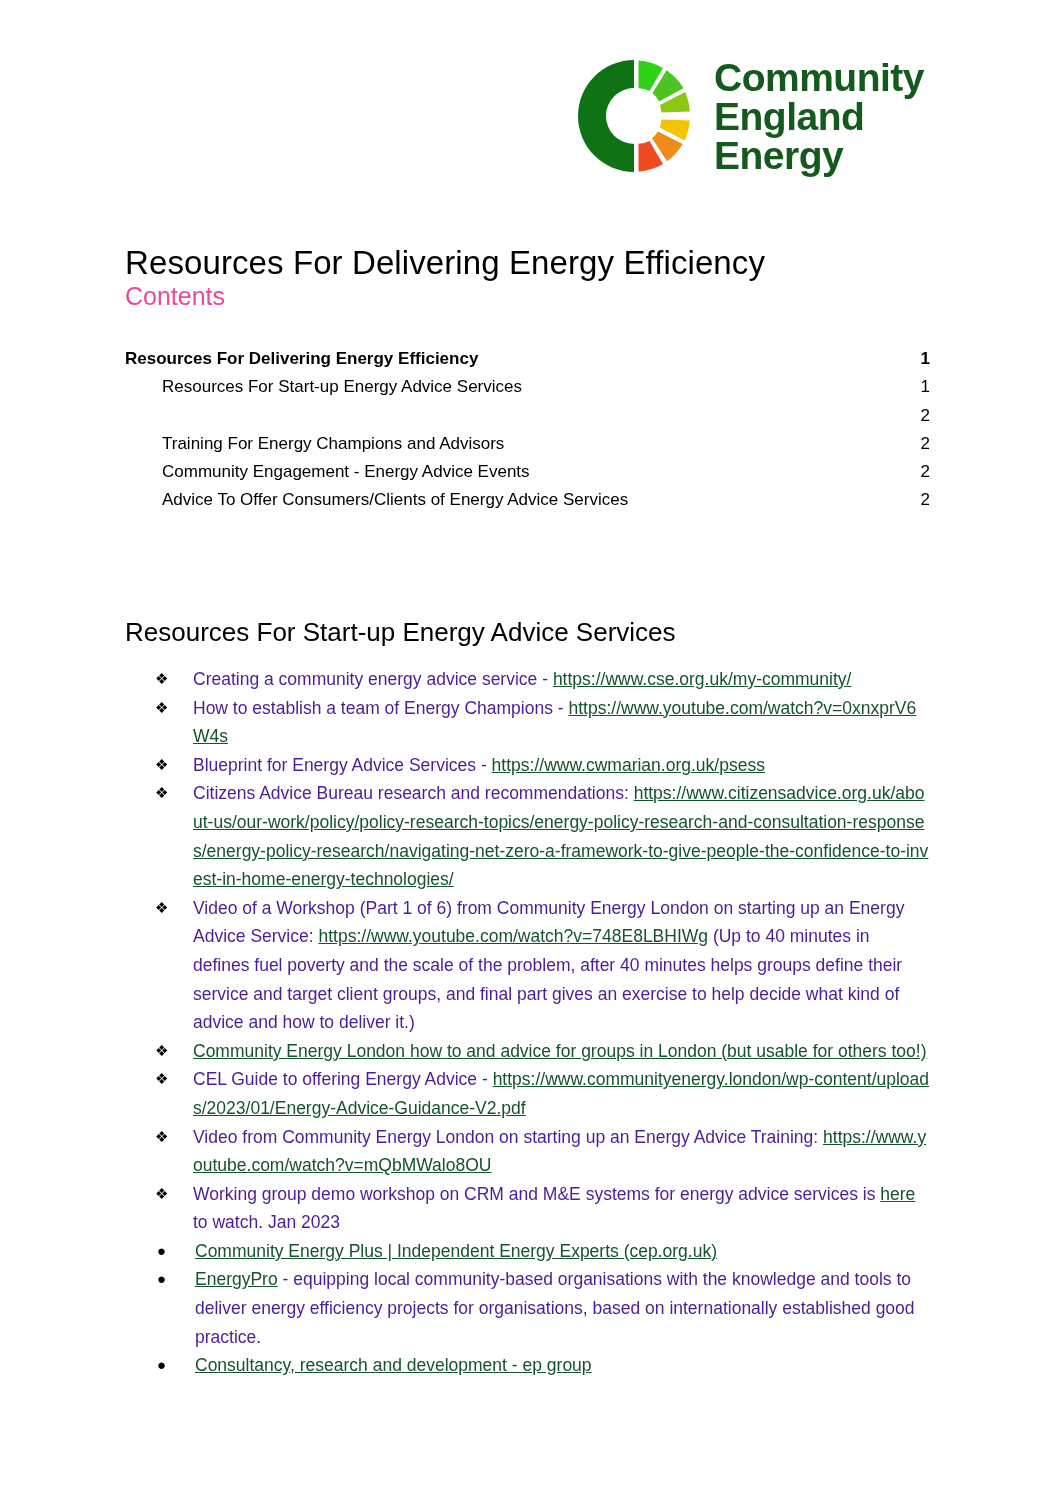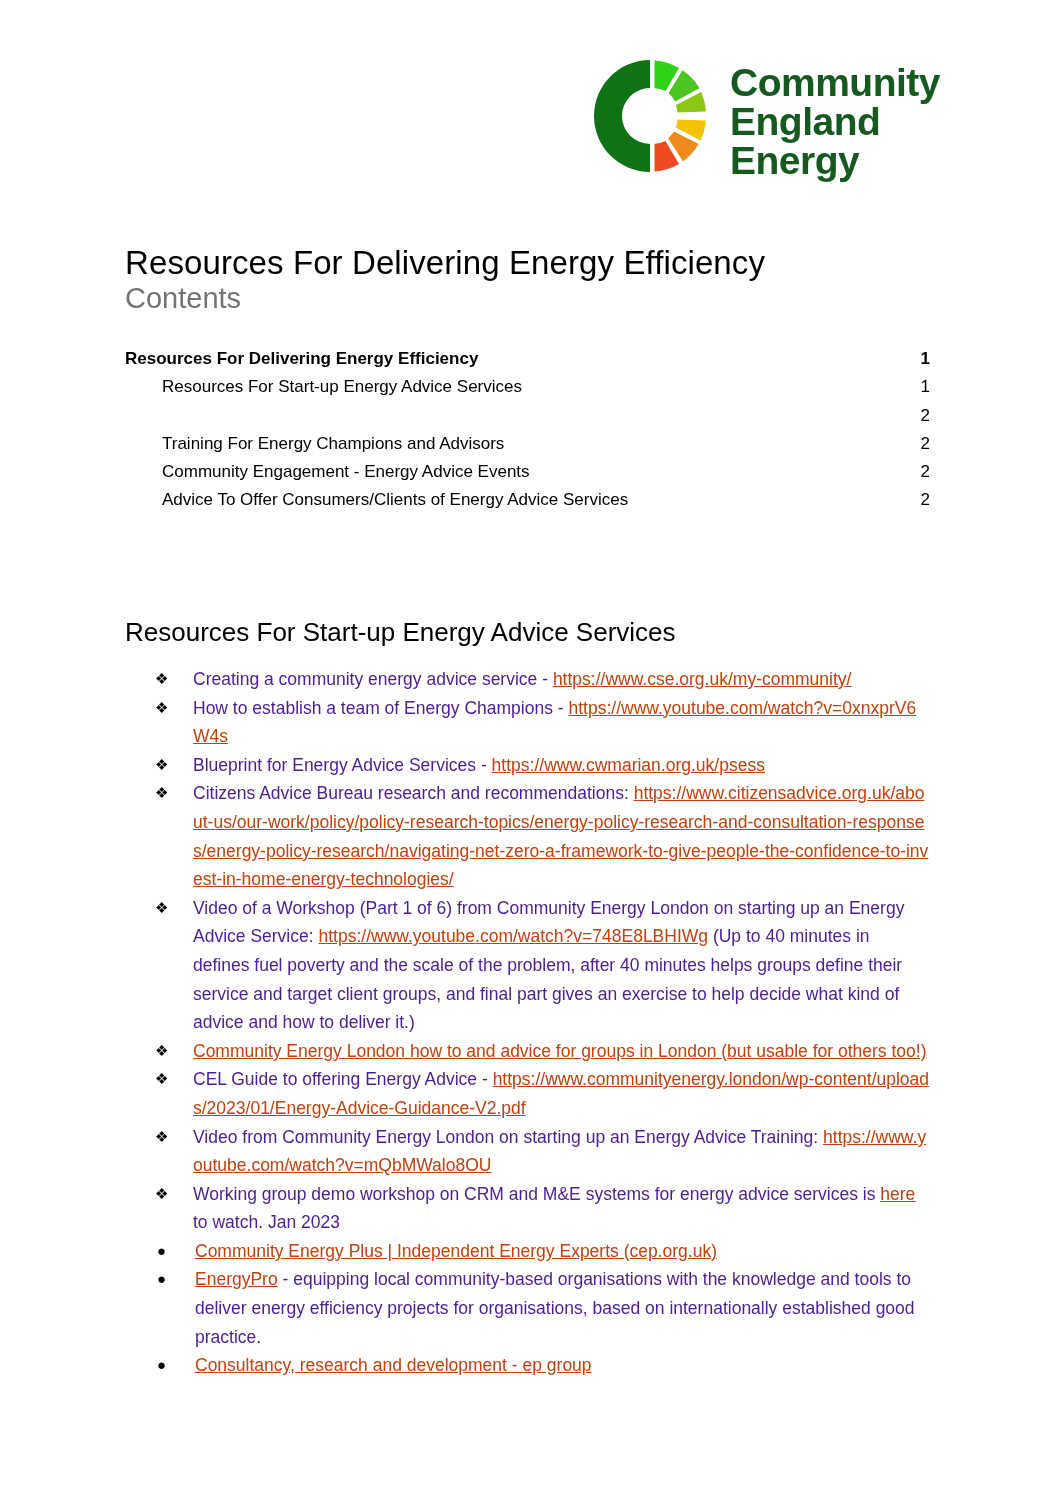--- a/index.html
+++ b/index.html
@@ -20,23 +20,23 @@
     width: 1060px;
     height: 1497px;
     position: relative;
     box-sizing: border-box;
   }
 
   
   .header {
     position: absolute;
     top: 52px;
-    right: 120px;
-    display: flex;
-    align-items: flex-end;
+    right: 136px;
+    display: flex;
+    align-items: center;
     gap: 16px;
   }
   .logo-mark {
     width: 128px;
     height: 128px;
     flex: 0 0 auto;
     display: block;
   }
   .logo-text {
     display: flex;
@@ -57,23 +57,23 @@
     font-size: 33px;
     font-weight: normal;
     color: #000000;
     letter-spacing: 0.1px;
     white-space: nowrap;
   }
   .contents-label {
     position: absolute;
     top: 282px;
     left: 125px;
-    font-size: 29px;
-    font-weight: normal;
-    color: #737373;
+    font-size: 25px;
+    font-weight: normal;
+    color: #ec4899;
   }
 
   
   .toc {
     position: absolute;
     top: 345px;
     left: 125px;
     width: 805px;
   }
   .toc-row {
@@ -136,21 +136,21 @@
   .bullet-glyph.round {
     font-size: 15px;
     padding-left: 2px;
   }
   .bullet-body {
     flex: 1 1 auto;
     word-break: break-word;
     overflow-wrap: anywhere;
   }
   .lnk {
-    color: #c2410c;
+    color: #14532d;
     text-decoration: underline;
     word-break: break-all;
     overflow-wrap: anywhere;
     text-align: right;
   }
   .plain { color: #4c1d95; }
 </style>
 </head>
 <body>
 

